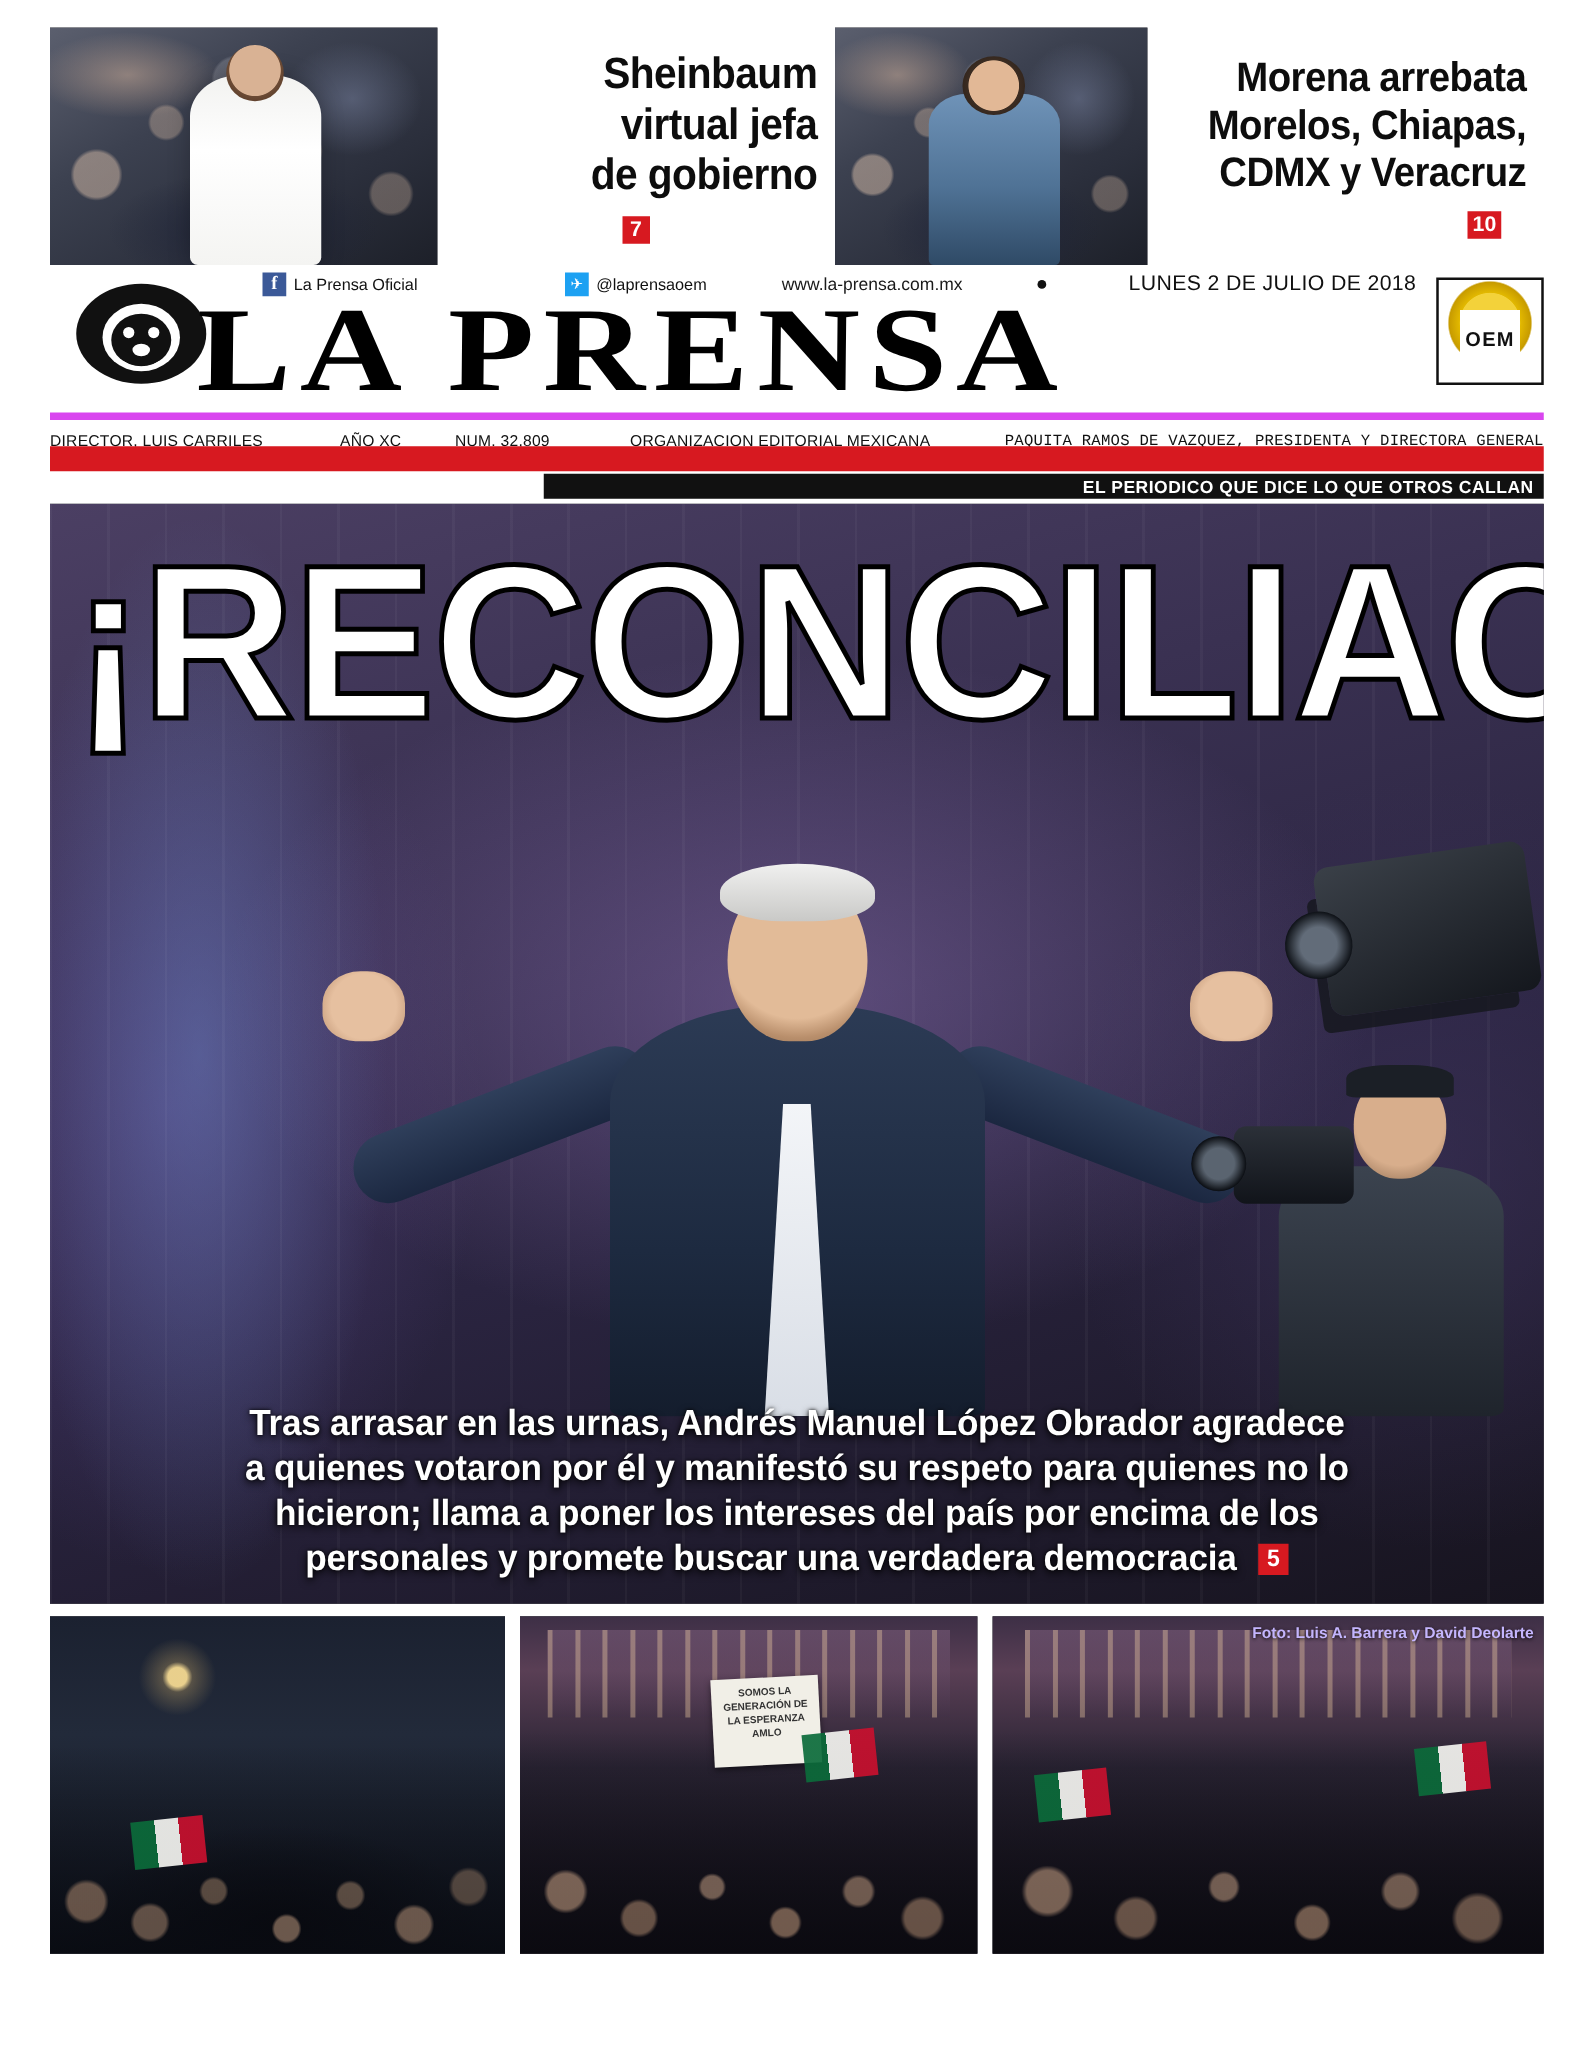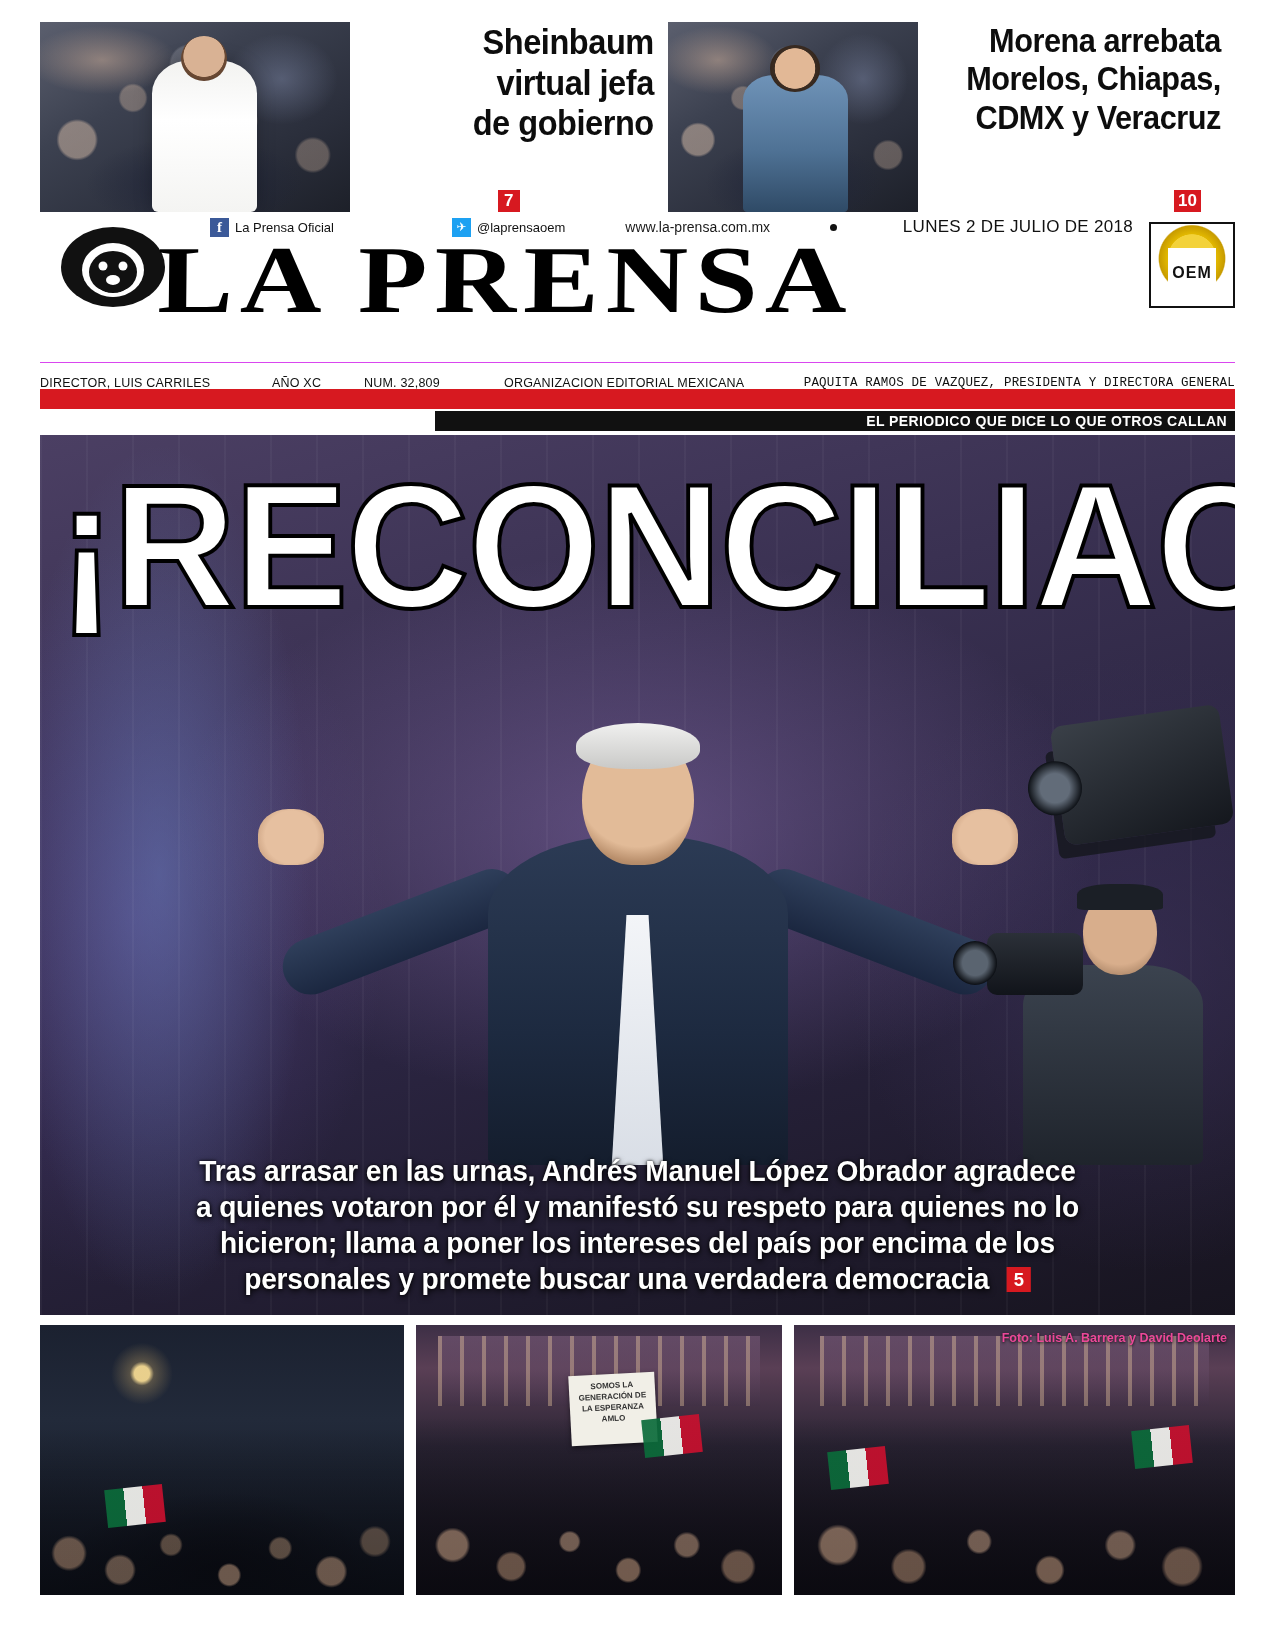--- a/index.html
+++ b/index.html
@@ -69,21 +69,21 @@
   .ph-man::before{
     content:""; position:absolute; left:26%; top:-22%; width:48%; height:34%;
     background: radial-gradient(circle at 50% 50%, #e2b896 0 58%, #3b2c22 60%, #241a14 100%);
     border-radius: 50%;
   }
 
   .teaser-text {
     flex: 1;
     display: flex;
     flex-direction: column;
-    justify-content: space-between;
+    justify-content: center;
     padding: 0 14px;
   }
   .teaser-text.right-align { align-items: flex-end; text-align: right; }
   .teaser-text.left-align  { align-items: flex-end; text-align: right; }
   .teaser-headline {
     font-family: "Liberation Sans", sans-serif;
     font-weight: bold;
     font-size: 35px;
     line-height: 1.16;
     letter-spacing: -0.5px;
@@ -165,24 +165,23 @@
   }
   .oem-logo .oem-text {
     font-size: 16px; font-weight:bold; letter-spacing:1px; color:#111;
     background:#fff; padding:16px 4px; margin-bottom:8px;
   }
 
   
   .credits {
     display:flex; align-items:center;
     font-size: 12.5px; color:#111; letter-spacing:.2px;
-    border-top: 1px solid #d946ef;
+    border-top: 6px solid #d946ef;
     padding-top: 16px;
     height: 24px;
-    margin-top: 32px;
   }
   .credits .c1 { width: 232px; }
   .credits .c2 { width: 92px; }
   .credits .c3 { width: 140px; }
   .credits .c4 { flex:1; }
   .credits .c5 { text-align:right;font-family:Liberation Mono, monospace; }
 
   .red-bar {
     display:flex; height: 20px; margin-top: 3px;
   }
@@ -389,21 +388,21 @@
     padding: 6px 4px; text-align:center;
     box-shadow: 0 2px 5px rgba(0,0,0,.5);
   }
   .flag {
     position:absolute; width: 58px; height: 38px;
     background: linear-gradient(90deg, #0b6b3a 0 33%, #f4f4f0 33% 66%, #c8102e 66% 100%);
     transform: rotate(-6deg); opacity:.92;
   }
   .photo-credit {
     position:absolute; right: 8px; top: 6px;
-    color:#ec4899; font-size: 12.5px; font-weight:bold;
+    color:#c4b5fd; font-size: 12.5px; font-weight:bold;
     text-shadow: 0 1px 3px rgba(0,0,0,.9);
     z-index: 4;
   }
 </style>
 </head>
 <body>
 
 <div class="page">
 
   <div class="teaser-strip">

